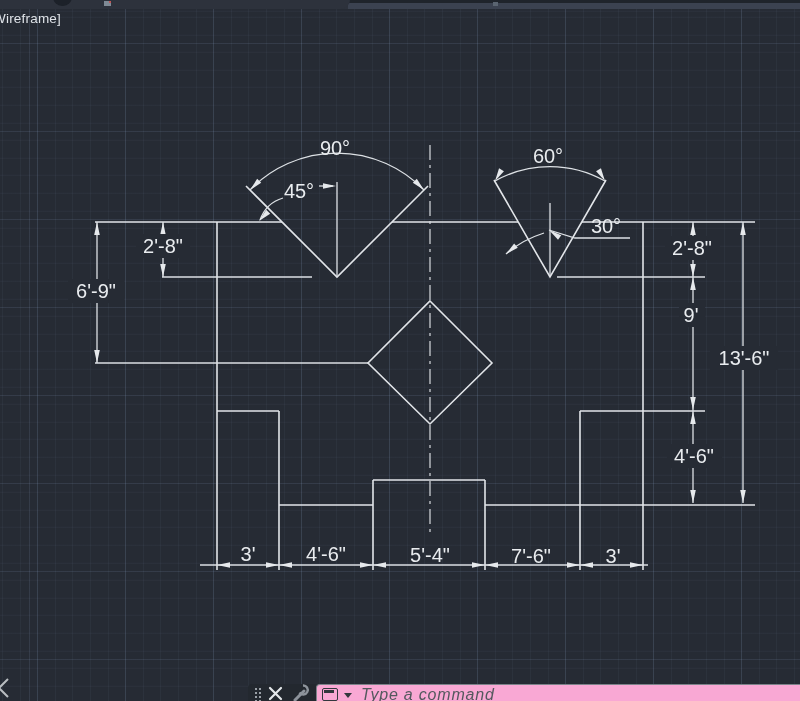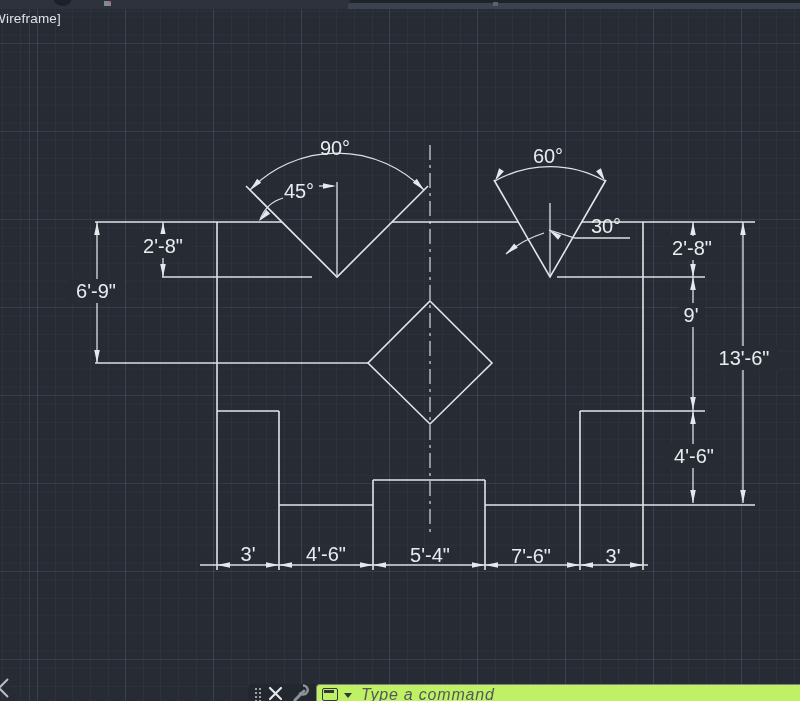--- a/index.html
+++ b/index.html
@@ -31,21 +31,21 @@
   .geo{stroke:#e2e5e9;stroke-width:1.6;fill:none;}
   .dim{stroke:#dde1e5;stroke-width:1.3;fill:none;}
   .cl{stroke:#d7dbdf;stroke-width:1.2;fill:none;stroke-dasharray:15 5 3 5;}
   .ah{fill:#e6e9ec;stroke:none;}
   .tbg{fill:#262b34;}
   
   .cmdbar{position:absolute;left:248px;top:682px;width:552px;height:19px;}
   .cmd-tools{position:absolute;left:0;top:2px;width:68px;height:17px;background:#23282f;border-radius:4px 0 0 0;}
   .grip{position:absolute;left:7px;top:4px;width:6px;height:13px;}
   .grip b{position:absolute;width:2px;height:2px;background:#9aa0a7;display:block;}
-  .cmd-input{position:absolute;left:68px;top:2px;width:484px;height:17px;background:#bef264;
+  .cmd-input{position:absolute;left:68px;top:2px;width:484px;height:17px;background:#f9a8d4;
     border-top:1px solid #7d838a;border-left:1px solid #7d838a;border-radius:4px 0 0 0;}
   .cmd-icon{position:absolute;left:5px;top:3px;width:14px;height:11px;border:1.5px solid #32373d;border-radius:2px;}
   .cmd-icon::before{content:"";position:absolute;left:1px;top:1px;width:10px;height:2.5px;background:#32373d;}
   .caret{position:absolute;left:27px;top:8px;width:0;height:0;border-left:4.5px solid transparent;
     border-right:4.5px solid transparent;border-top:5px solid #32373d;}
   .cmd-text{position:absolute;left:44px;top:1px;color:#54585e;font-size:16px;font-style:italic;letter-spacing:.8px;white-space:nowrap;}
 </style>
 </head>
 <body>
 

